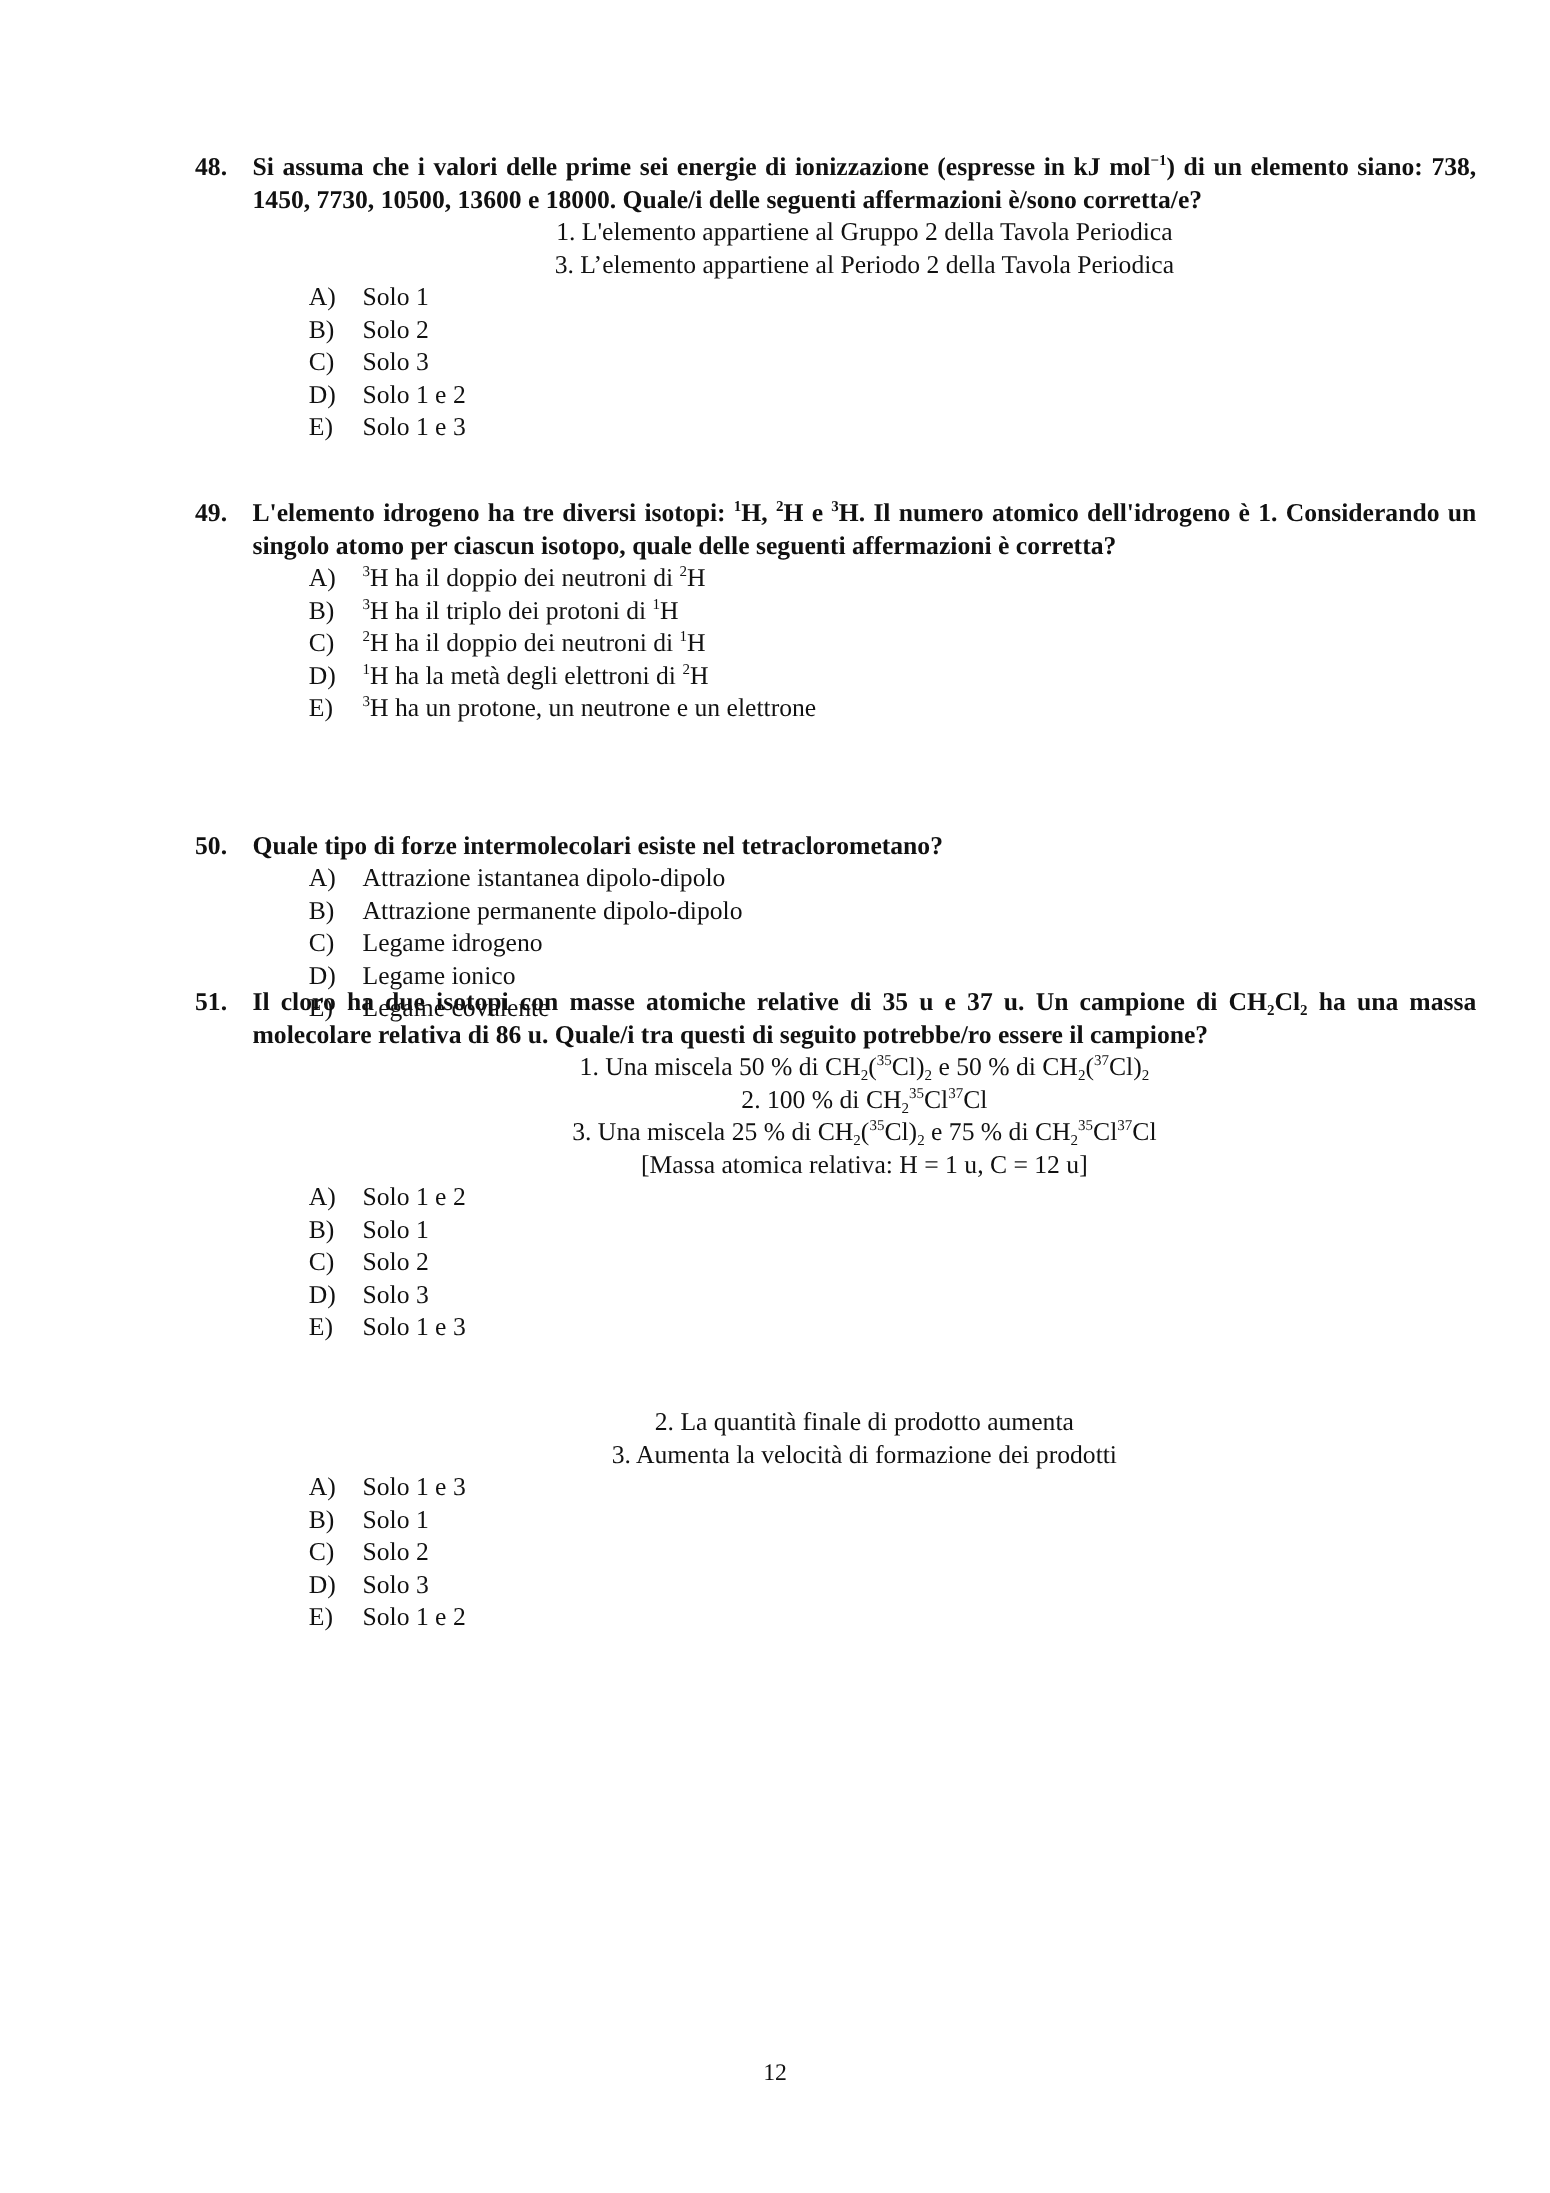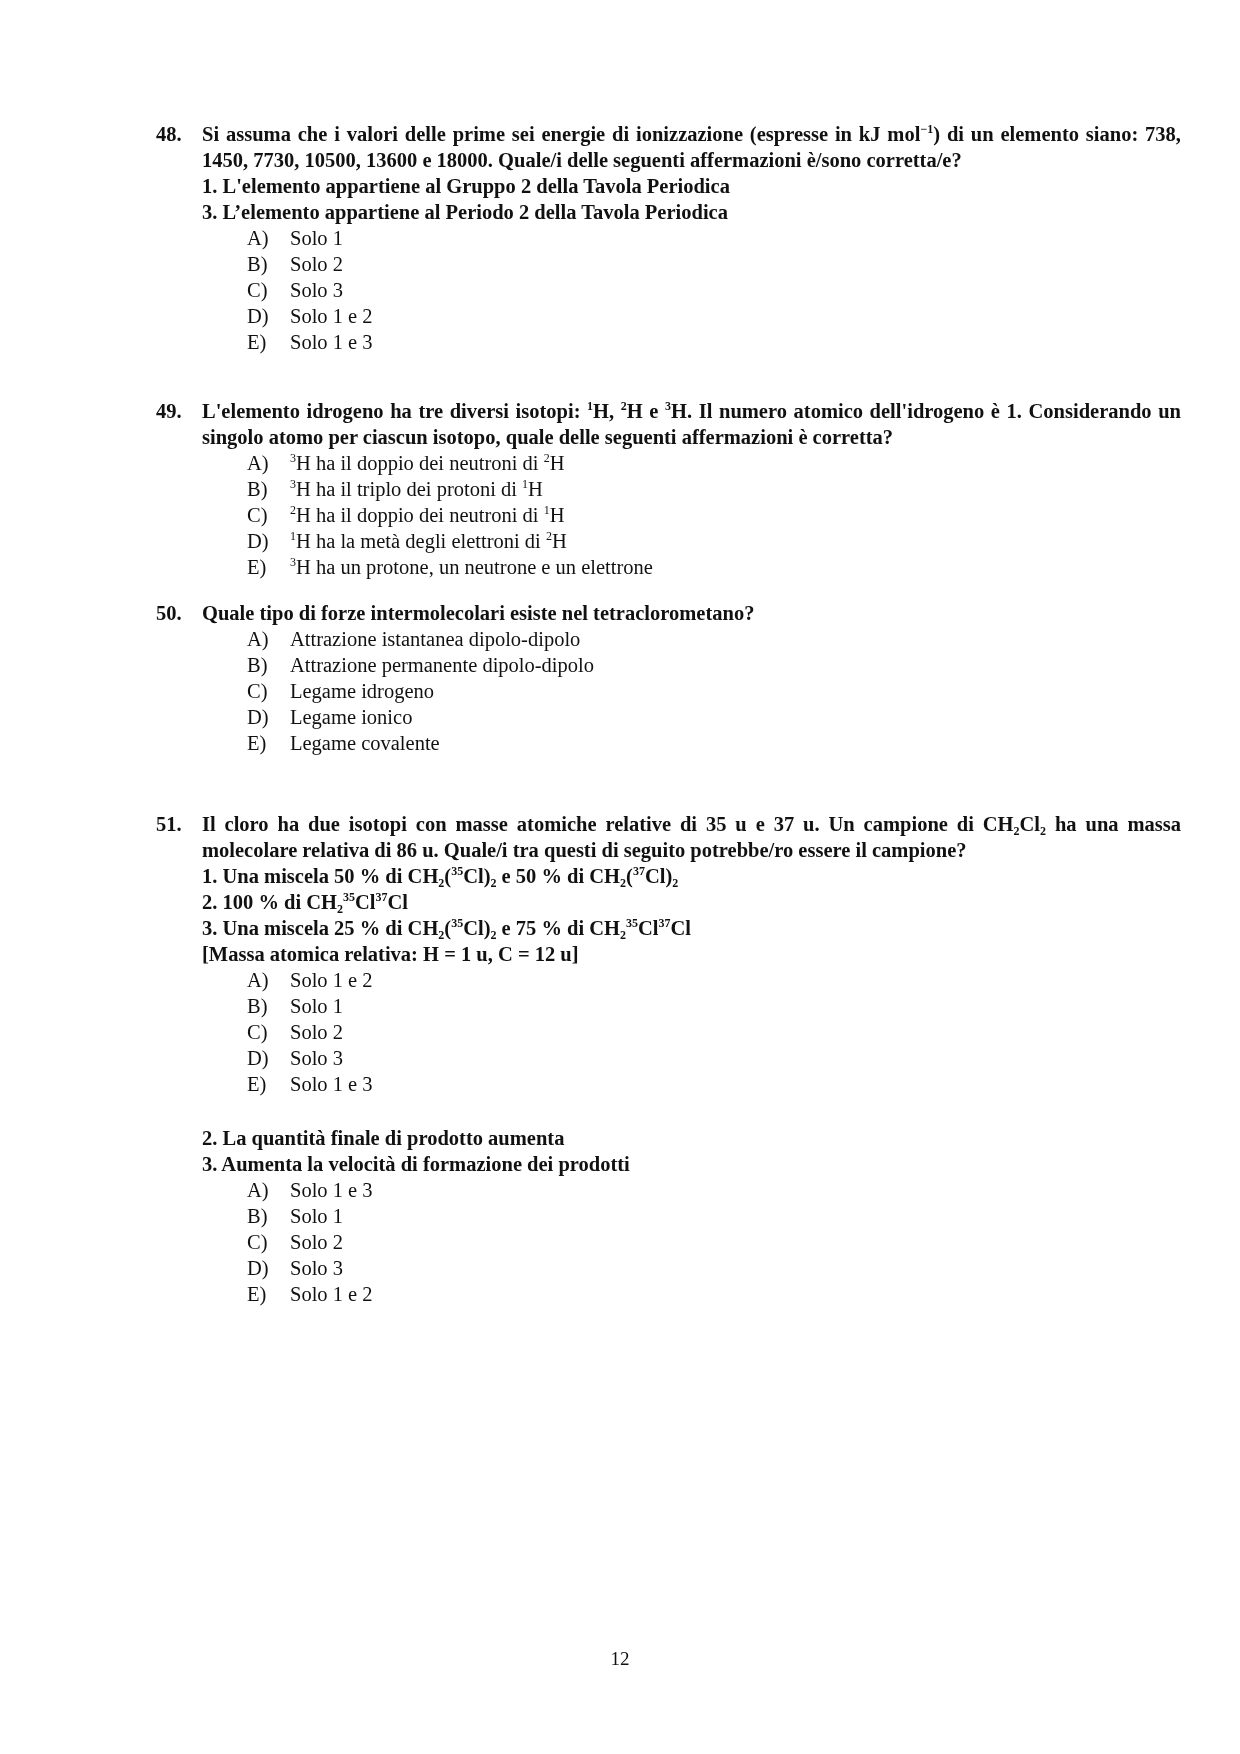--- a/index.html
+++ b/index.html
@@ -36,21 +36,22 @@
     .q-num {
       width: 46px;
       flex: 0 0 46px;
     }
     .q-text {
       flex: 1;
       text-align: justify;
     }
     .q-sub {
       padding-left: 46px;
-      font-weight: bold;
+      font-weight: normal;
+      text-align: center;
     }
     .options {
       padding-left: 91px;
     }
     .option {
       display: flex;
       font-weight: normal;
     }
     .opt-letter {
       width: 43px;
@@ -136,21 +137,21 @@
           <span class="opt-letter">D)</span>
           <span class="opt-text"><sup>1</sup>H ha la metà degli elettroni di <sup>2</sup>H</span>
         </div>
       <div class="option">
           <span class="opt-letter">E)</span>
           <span class="opt-text"><sup>3</sup>H ha un protone, un neutrone e un elettrone</span>
         </div>
     </div>
   </div>
 
-  <div class="question" style="top:600px;">
+  <div class="question" style="top:664px;">
     <div class="q-head">
       <span class="q-num">50.</span>
       <span class="q-text">Quale tipo di forze intermolecolari esiste nel tetraclorometano?</span>
     </div>
     <div class="options">
       <div class="option">
           <span class="opt-letter">A)</span>
           <span class="opt-text">Attrazione istantanea dipolo-dipolo</span>
         </div>
       <div class="option">
@@ -165,21 +166,21 @@
           <span class="opt-letter">D)</span>
           <span class="opt-text">Legame ionico</span>
         </div>
       <div class="option">
           <span class="opt-letter">E)</span>
           <span class="opt-text">Legame covalente</span>
         </div>
     </div>
   </div>
 
-  <div class="question" style="top:811px;">
+  <div class="question" style="top:789px;">
     <div class="q-head">
       <span class="q-num">51.</span>
       <span class="q-text">Il cloro ha due isotopi con masse atomiche relative di 35 u e 37 u. Un campione di CH<sub>2</sub>Cl<sub>2</sub> ha una massa molecolare relativa di 86 u. Quale/i tra questi di seguito potrebbe/ro essere il campione?</span>
     </div>
     <div class="q-sub">1. Una miscela 50 % di CH<sub>2</sub>(<sup>35</sup>Cl)<sub>2</sub> e 50 % di CH<sub>2</sub>(<sup>37</sup>Cl)<sub>2</sub></div>
     <div class="q-sub">2. 100 % di CH<sub>2</sub><sup>35</sup>Cl<sup>37</sup>Cl</div>
     <div class="q-sub">3. Una miscela 25 % di CH<sub>2</sub>(<sup>35</sup>Cl)<sub>2</sub> e 75 % di CH<sub>2</sub><sup>35</sup>Cl<sup>37</sup>Cl</div>
     <div class="q-sub">[Massa atomica relativa: H = 1 u, C = 12 u]</div>
     <div class="options">
       <div class="option">

